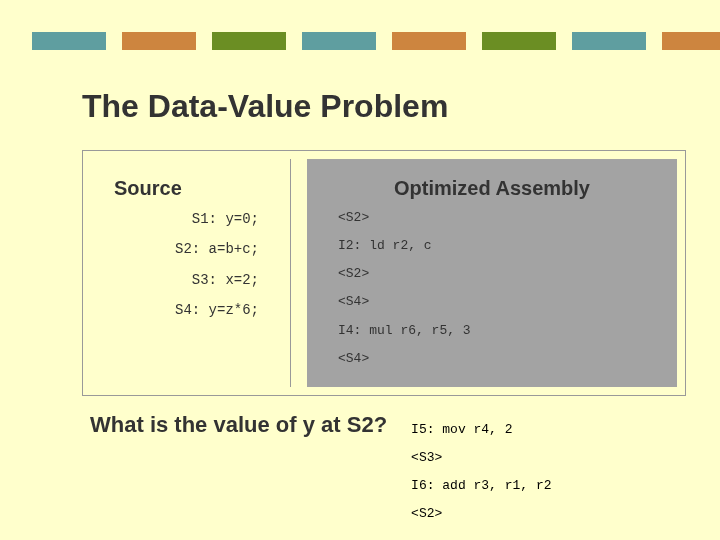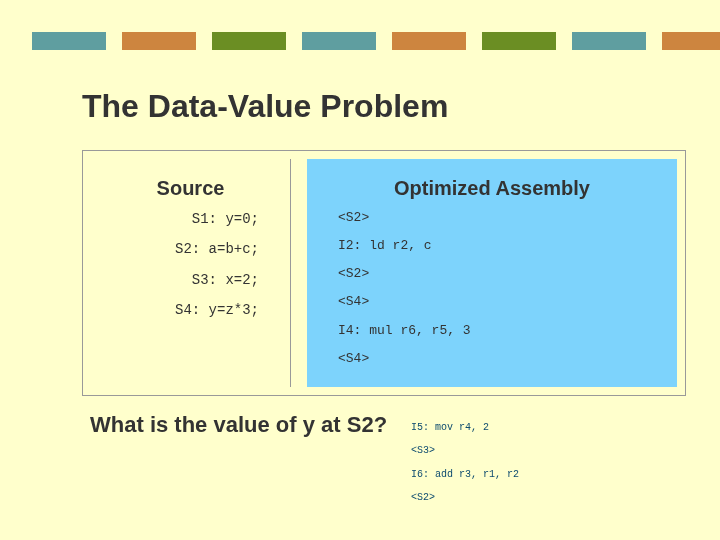--- a/index.html
+++ b/index.html
@@ -55,29 +55,29 @@
     .col-source {
       width: 200px;
       border-right: 1px solid #999;
       padding: 10px 15px;
       background-color: #ffffcc;
     }
 
     .col-optimized {
       flex: 1;
       padding: 10px 15px;
-      background-color: #7dd3fc;
+      background-color: #a3a3a3;
     }
 
     .col-header {
       font-size: 20px;
       font-weight: bold;
       color: #333;
       margin-bottom: 8px;
-      text-align: center;
+      text-align: left;
     }
 
     .col-optimized .col-header {
       text-align: center;
     }
 
     .source-code {
       font-family: 'Courier New', monospace;
       font-size: 14px;
       color: #333;
@@ -94,22 +94,22 @@
 
     .question-text {
       font-size: 22px;
       font-weight: bold;
       color: #333;
       white-space: nowrap;
     }
 
     .remaining-asm {
       font-family: 'Courier New', monospace;
-      font-size: 10px;
-      color: #0c4a6e;
+      font-size: 13px;
+      color: #000000;
       line-height: 1.55;
       margin-left: 5px;
     }
   </style>
 </head>
 <body>
 
 <div class="top-bar">
   <div class="top-bar-segment seg-1"></div>
   <div class="top-bar-segment seg-2"></div>
@@ -125,21 +125,21 @@
   <div class="page-title">The Data-Value Problem</div>
 
   <div class="table-container">
 
     <div class="col-source">
       <div class="col-header">Source</div>
       <div class="source-code">
         <div>S1:  y=0;</div>
         <div>S2:  a=b+c;</div>
         <div>S3:  x=2;</div>
-        <div>S4:  y=z*3;</div>
+        <div>S4:  y=z*6;</div>
       </div>
     </div>
 
     <div class="col-optimized">
       <div class="col-header">Optimized Assembly</div>
       <div class="asm-code">
         <div>&lt;S2&gt;</div>
         <div>I2:  ld r2, c</div>
         <div>&lt;S2&gt;</div>
         <div>&lt;S4&gt;</div>

